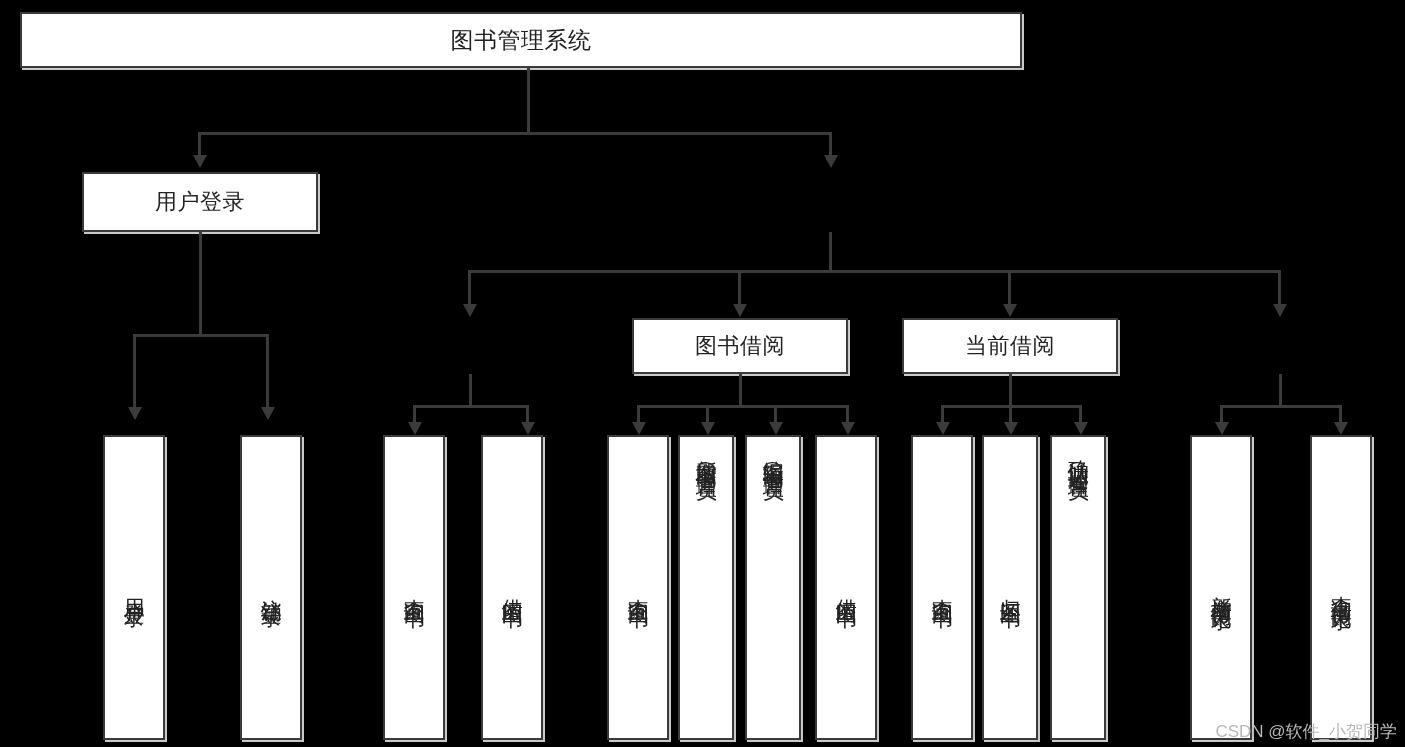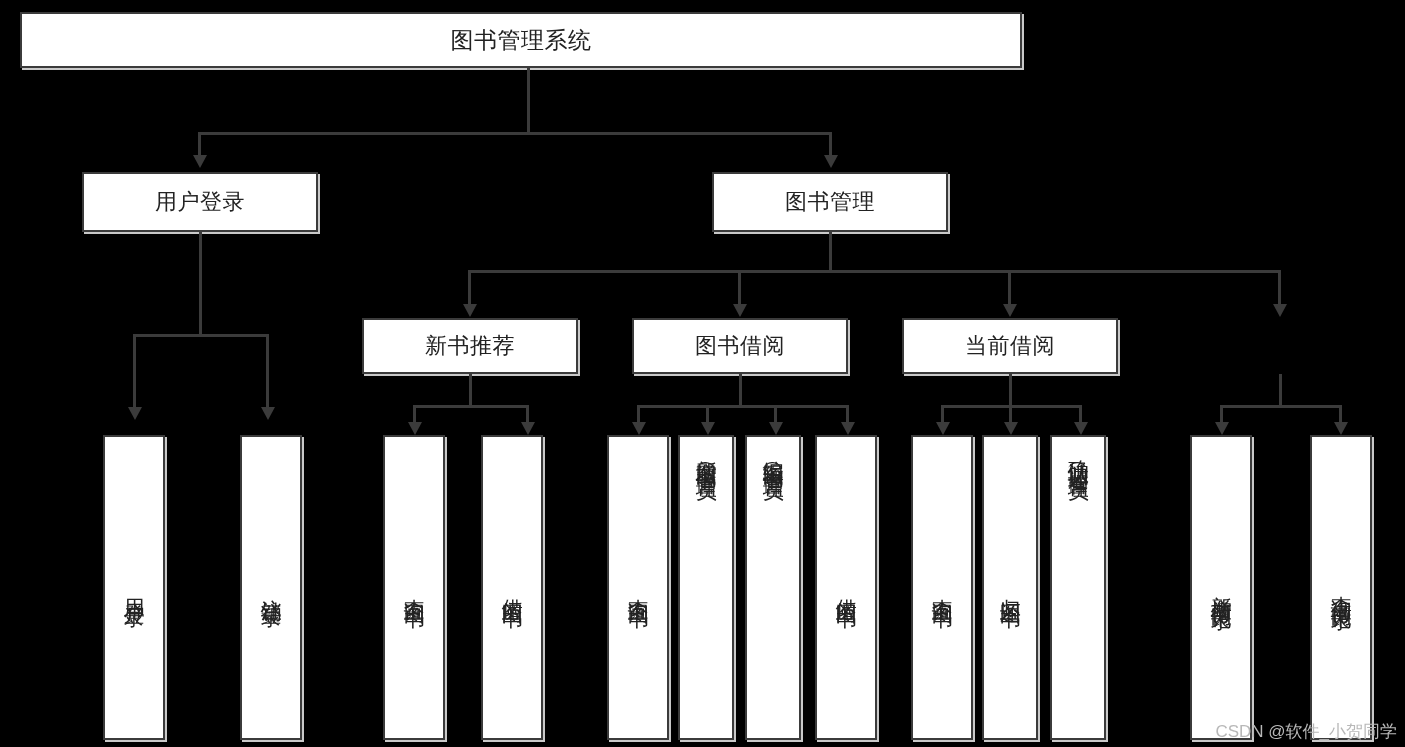--- a/index.html
+++ b/index.html
@@ -106,45 +106,39 @@
 
   <div class="ln v" style="left:198px;top:132px;height:24px;"></div>
   <div class="arrow" style="left:193px;top:155px;"></div>
   <div class="ln v" style="left:829px;top:132px;height:24px;"></div>
   <div class="arrow" style="left:824px;top:155px;"></div>
 
   <div class="node horiz" style="left:82px;top:172px;width:236px;height:60px;">
     <span class="label">用户登录</span>
   </div>
 
-  <div class="node horiz" style="left:712px;top:172px;width:236px;height:60px;">
-    <span class="label">图书管理</span>
-  </div>
 
   <div class="ln v" style="left:199px;top:232px;height:104px;"></div>
   <div class="ln h" style="left:133px;top:334px;width:135px;"></div>
   <div class="ln v" style="left:133px;top:334px;height:74px;"></div>
   <div class="arrow" style="left:128px;top:407px;"></div>
   <div class="ln v" style="left:266px;top:334px;height:74px;"></div>
   <div class="arrow" style="left:261px;top:407px;"></div>
 
   <div class="ln v" style="left:829px;top:232px;height:40px;"></div>
   <div class="ln h" style="left:468px;top:270px;width:812px;"></div>
   <div class="ln v" style="left:468px;top:270px;height:35px;"></div>
   <div class="arrow" style="left:463px;top:304px;"></div>
   <div class="ln v" style="left:738px;top:270px;height:35px;"></div>
   <div class="arrow" style="left:733px;top:304px;"></div>
   <div class="ln v" style="left:1008px;top:270px;height:35px;"></div>
   <div class="arrow" style="left:1003px;top:304px;"></div>
   <div class="ln v" style="left:1278px;top:270px;height:35px;"></div>
   <div class="arrow" style="left:1273px;top:304px;"></div>
 
-  <div class="node horiz" style="left:362px;top:318px;width:216px;height:56px;">
-    <span class="label">新书推荐</span>
-  </div>
   <div class="node horiz" style="left:632px;top:318px;width:216px;height:56px;">
     <span class="label">图书借阅</span>
   </div>
   <div class="node horiz" style="left:902px;top:318px;width:216px;height:56px;">
     <span class="label">当前借阅</span>
   </div>
 
   <div class="ln v" style="left:469px;top:374px;height:33px;"></div>
   <div class="ln h" style="left:413px;top:405px;width:115px;"></div>
   <div class="ln v" style="left:413px;top:405px;height:18px;"></div>

